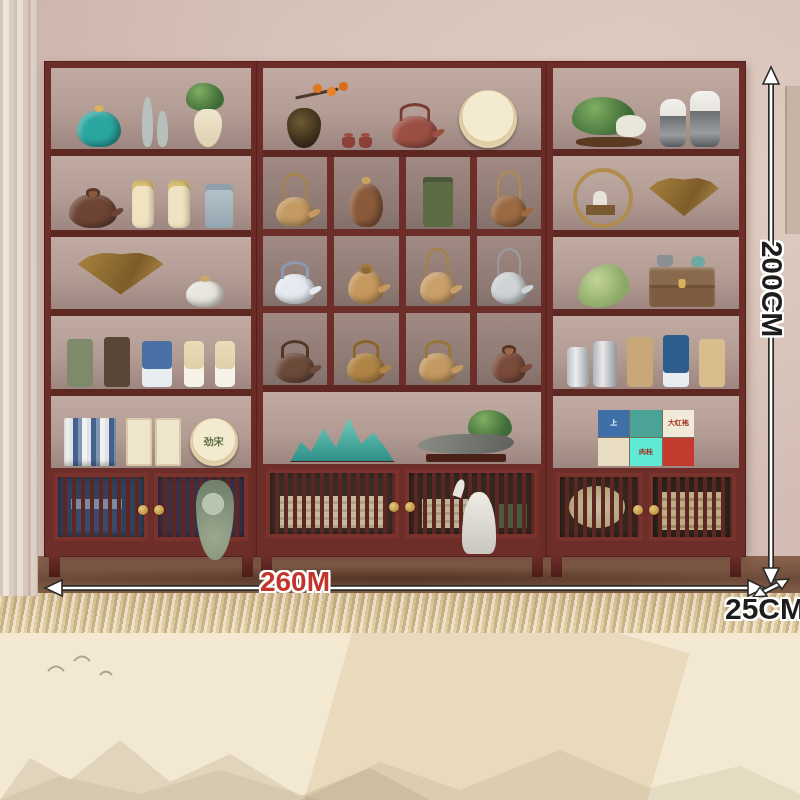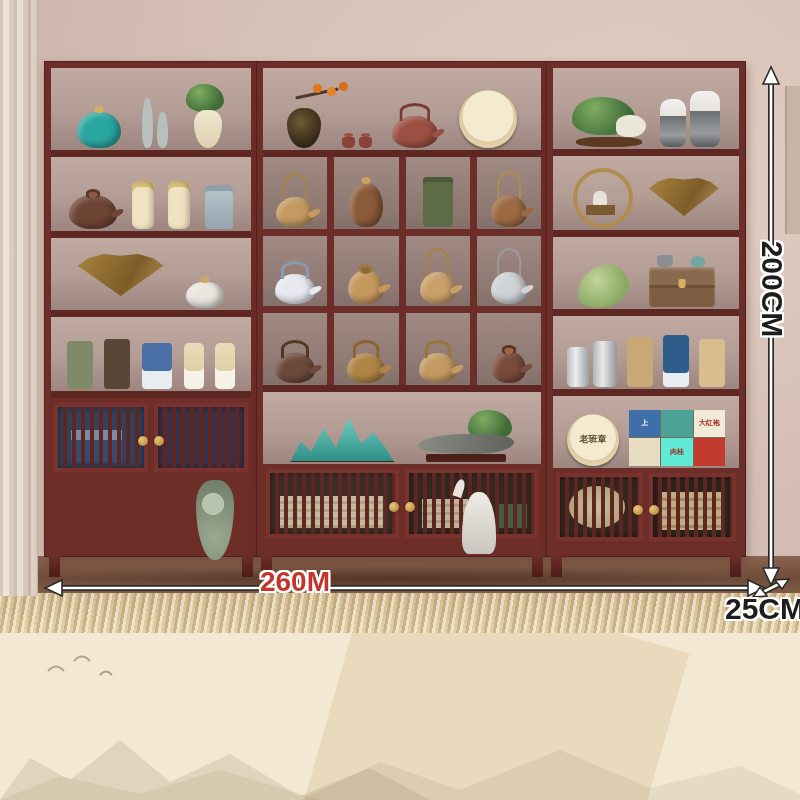--- a/index.html
+++ b/index.html
@@ -168,20 +168,30 @@
                 </div>
               <div class="it jarit knob" style="width:38px;height:26px;--b:#e9e6df;--k:#c9a86a"></div>
             </div>
             <div class="row r4">
               <div class="it sq" style="width:26px;height:48px;background:#7e8a6a"></div>
               <div class="it sq" style="width:26px;height:50px;background:#5a4636"></div>
               <div class="it sq" style="width:30px;height:46px;background:#4a6fa5;box-shadow:inset 0 -18px 0 #e8edf2"></div>
               <div class="it cyl"></div>
               <div class="it cyl"></div>
             </div>
+            <div class="row r5 last">
+              <div class="it books" style="width:52px;height:48px"></div>
+              <div class="it uprights">
+                  <div class="upright"></div>
+                  <div class="upright"></div>
+                </div>
+              <div class="it disc" style="width:48px;height:48px">
+                  <span>劲宋</span>
+                </div>
+            </div>
             <div class="base">
               <div class="door" style="background:#32405c">
                 <div style="position:absolute;left:15%;bottom:8%;width:60%;height:55%;background:linear-gradient(#c8d4e2 0 30%, #3d557e 30% 100%);opacity:.5"></div>
                 <div class="slats"></div>
               </div>
               <div class="door" style="background:#3a3048">
                   <div class="slats"></div>
                 </div>
               <div class="pull" style="left:calc(50% - 13px)"></div>
               <div class="pull" style="left:calc(50% + 3px)"></div>
@@ -301,23 +311,20 @@
             <div class="row r4">
               <div class="it pair">
                 <div class="it" style="width:22px;height:40px;background:linear-gradient(90deg,#b9bdc0,#eceef0 40%,#9a9ea1);border-radius:5px"></div>
                 <div class="it" style="width:24px;height:46px;background:linear-gradient(90deg,#b0b4b7,#e8eaec 40%,#93979a);border-radius:5px"></div>
               </div>
               <div class="it sq" style="width:26px;height:50px;background:#c8a876"></div>
               <div class="it sq" style="width:26px;height:52px;background:#2e5d8c;box-shadow:inset 0 -14px 0 #e8edf2"></div>
               <div class="it sq" style="width:26px;height:48px;background:#d9bd8c"></div>
             </div>
             <div class="row r5 last">
-              <div class="it disc" style="width:52px;height:52px">
-                  <span style="color:#5a4632;font-size:9px">老班章</span>
-                </div>
               <div class="it teagrid" style="width:96px;height:56px">
                 <div style="background:#3f6fa8;color:#fff">上</div>
                 <div style="background:#4aa396"></div>
                 <div style="background:#f2ead8;color:#a33020">大红袍</div>
                 <div style="background:#e8dcc2"></div>
                 <div style="background:#5eead4;color:#a33020">肉桂</div>
                 <div style="background:#c23b2e"></div>
               </div>
             </div>
             <div class="base">

